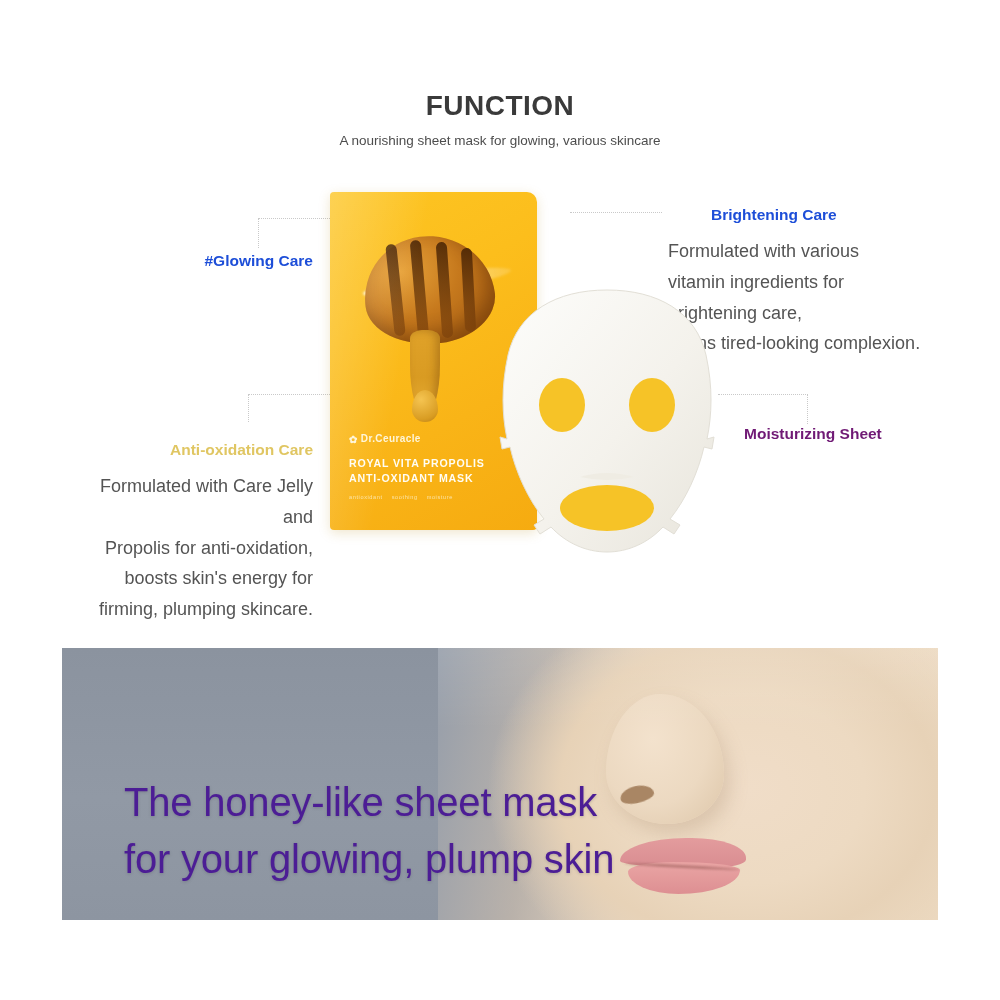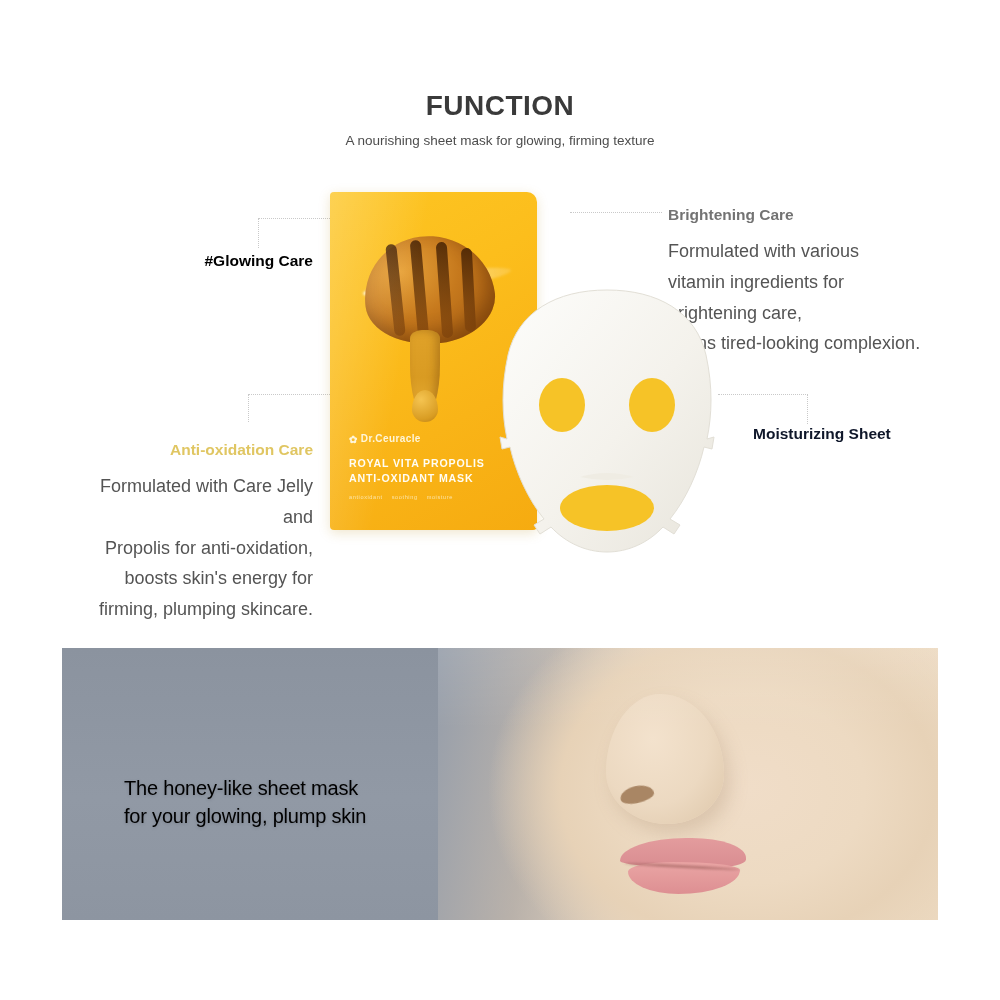--- a/index.html
+++ b/index.html
@@ -60,30 +60,30 @@
     font-size: 18px;
     line-height: 1.72;
     color: #545454;
     white-space: pre-line;
   }
 
   .feature.align-right { text-align: right; }
   .feature.align-left  { text-align: left; }
 
   #feat-glowing      { left: 55px;  top: 252px; width: 258px; }
-  #feat-glowing h3   { color: #000000; }
+  #feat-glowing h3   { color: #1d4ed8; }
 
   #feat-antiox       { left: 95px;  top: 441px; width: 218px; }
   #feat-antiox h3    { color: #e0c662; }
 
   #feat-brightening  { left: 668px; top: 206px; width: 270px; }
-  #feat-brightening h3 { color: #737373; }
+  #feat-brightening h3 { color: #1d4ed8; margin-left: 43px; }
 
   #feat-moisturizing { left: 744px; top: 425px; width: 250px; }
-  #feat-moisturizing h3 { color: #0f172a; margin-left: 9px; }
+  #feat-moisturizing h3 { color: #701a75; }
 
   
   .dots-h {
     position: absolute;
     height: 1px;
     border-top: 1px dotted #c9c9c9;
   }
   .dots-v {
     position: absolute;
     width: 1px;
@@ -318,36 +318,36 @@
   .sheen {
     position: absolute;
     inset: 0;
     background: linear-gradient(180deg, rgba(255,255,255,0.10) 0%, rgba(255,255,255,0) 30%);
     pointer-events: none;
   }
   .banner-text {
     position: absolute;
     left: 62px;
     top: 126px;
-    color: #000000;
-    font-size: 20px;
+    color: #4c1d95;
+    font-size: 40px;
     line-height: 1.42;
     font-weight: 400;
     letter-spacing: -0.2px;
     white-space: pre-line;
     text-shadow: 0 1px 3px rgba(60,65,75,0.25);
   }
 </style>
 </head>
 <body>
 
 <div class="page">
 
   <div class="fn-title">FUNCTION</div>
-  <div class="fn-sub">A nourishing sheet mask for glowing, firming texture</div>
+  <div class="fn-sub">A nourishing sheet mask for glowing, various skincare</div>
 
   <div class="dots-h" id="conn-glow-h"></div>
   <div class="dots-v" id="conn-glow-v"></div>
   <div class="dots-h" id="conn-anti-h"></div>
   <div class="dots-v" id="conn-anti-v"></div>
   <div class="dots-h" id="conn-bright-h"></div>
   <div class="dots-h" id="conn-moist-h"></div>
   <div class="dots-v" id="conn-moist-v"></div>
 
   <div class="feature align-right" id="feat-glowing">

